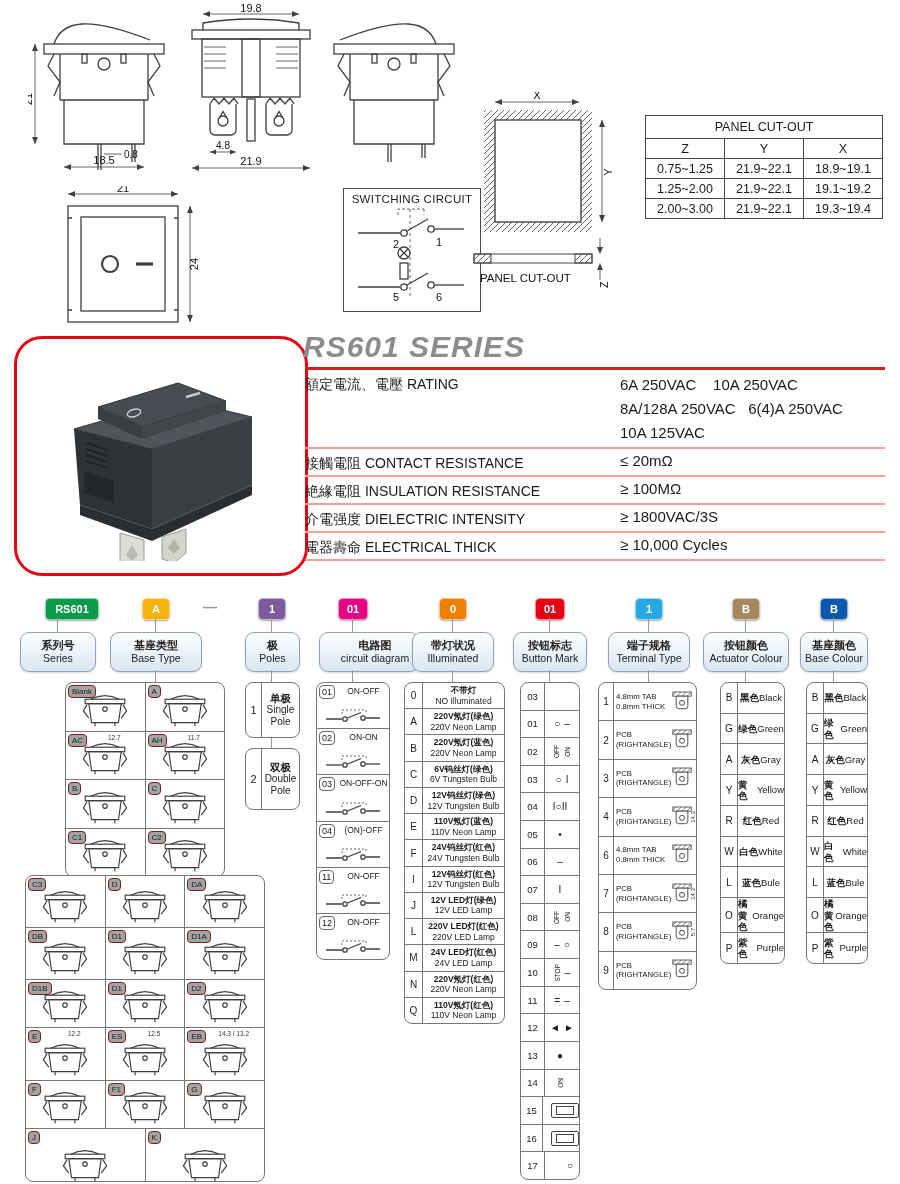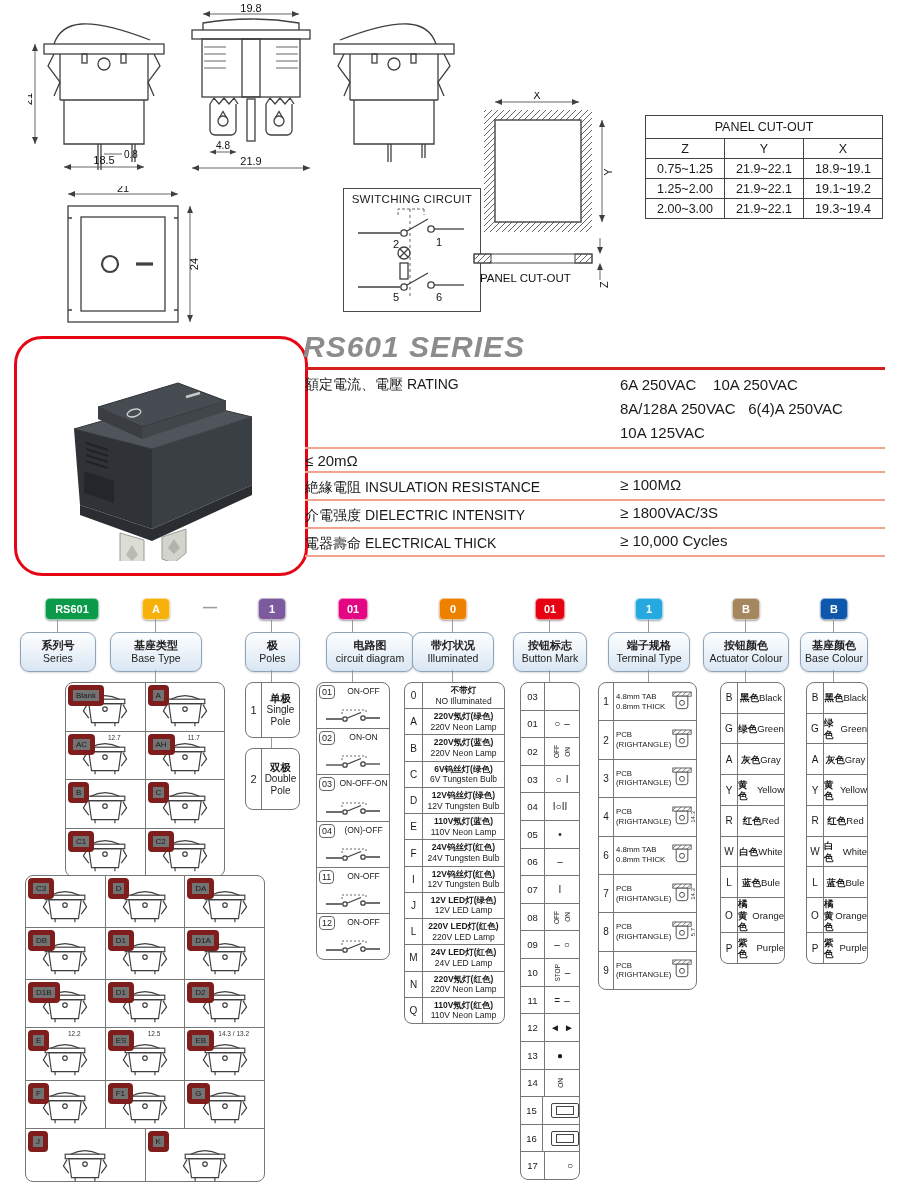--- a/index.html
+++ b/index.html
@@ -38,39 +38,39 @@
          box-shadow:0 1px 2px rgba(0,0,0,.35);}
   .dashsep{position:absolute;left:199px;top:599px;width:22px;text-align:center;color:#9a9a9a;font-weight:bold;font-size:14px;}
   .lbox{position:absolute;top:632px;height:38px;border:1px solid #8fa3b8;border-radius:9px;
         background:linear-gradient(#feffff,#d9e6f3);display:flex;flex-direction:column;align-items:center;justify-content:center;
         line-height:1.22;box-shadow:0 1px 2px rgba(0,0,0,.15);}
   .lbox .zh{font-weight:bold;font-size:11px;color:#222;}
   .lbox .en{font-size:10.5px;color:#222;}
   .b0{left:45px;width:52px;} .l0{left:20px;width:74px;}
   .b1{left:142px;width:26px;} .l1{left:110px;width:90px;}
   .b2{left:258px;width:26px;} .l2{left:245px;width:53px;}
-  .b3{left:338px;width:28px;} .l3{left:326px;width:86px;}
+  .b3{left:338px;width:28px;} .l3{left:319px;width:86px;padding-left:12px;}
   .b4{left:439px;width:26px;} .l4{left:412px;width:80px;}
   .b5{left:535px;width:28px;} .l5{left:513px;width:72px;}
   .b6{left:635px;width:26px;} .l6{left:608px;width:80px;}
   .b7{left:732px;width:26px;} .l7{left:703px;width:84px;}
   .b8{left:820px;width:26px;} .l8{left:800px;width:66px;}
   .vl{position:absolute;width:1px;background:#9a9a9a;}
   
   .col{position:absolute;border:1px solid #777;border-radius:8px;background:#fff;overflow:hidden;display:flex;flex-direction:column;}
   
   .btg-u{left:65px;top:682px;width:158px;height:193px;}
   .btg-l{left:25px;top:875px;width:238px;height:305px;}
   .bt-row{display:flex;flex:1;}
   .btg-l .bt-row{flex:none;}
   .lh0{height:51px;}.lh1{height:51px;}.lh2{height:47px;}.lh3{height:52px;}.lh4{height:47px;}.lh5{height:57px;}
   .bt-row+.bt-row{border-top:1px solid #777;}
   .bt-cell{position:relative;flex:1;display:flex;align-items:flex-end;justify-content:center;padding-bottom:3px;}
   .bt-cell+.bt-cell{border-left:1px solid #777;}
-  .bt-chip{position:absolute;top:2px;left:2px;border:5px solid #7f1d1d;border-radius:4px;background:#737373;
+  .bt-chip{position:absolute;top:2px;left:2px;border:1px solid #7f1d1d;border-radius:4px;background:#a3a3a3;
            font-size:8px;padding:0 3px;line-height:11px;z-index:2;}
   .bt-dim{position:absolute;top:2px;left:20px;right:2px;text-align:center;font-size:6.5px;color:#333;}
   .bt-icon{width:52px;height:36px;}
   
   .pole-box{position:absolute;left:245px;width:53px;border:1px solid #777;border-radius:8px;background:#fff;display:flex;overflow:hidden;}
   .pb1{top:682px;height:54px;} .pb2{top:748px;height:60px;}
   .pl-code{width:15px;border-right:1px solid #777;display:flex;align-items:center;justify-content:center;font-size:11px;}
   .pl-text{flex:1;display:flex;flex-direction:column;align-items:center;justify-content:center;line-height:1.2;}
   .pl-text .zh{font-weight:bold;font-size:10.5px;}
   .pl-text .en{font-size:10px;text-align:center;}
@@ -317,20 +317,21 @@
       <div class="r-value">
   <div class="val-line">6A 250VAC    10A 250VAC</div>
 
 
   <div class="val-line">8A/128A 250VAC   6(4)A 250VAC</div>
 
   <div class="val-line">10A 125VAC</div>
 </div>
     </div>
     <div class="r-row">
+      <div class="r-label">接觸電阻 CONTACT RESISTANCE</div>
       <div class="r-value">≤ 20mΩ</div>
     </div>
     <div class="r-row">
       <div class="r-label">絶緣電阻 INSULATION RESISTANCE</div>
       <div class="r-value">≥ 100MΩ</div>
     </div>
     <div class="r-row">
       <div class="r-label">介電强度 DIELECTRIC INTENSITY</div>
       <div class="r-value">≥ 1800VAC/3S</div>
     </div>

